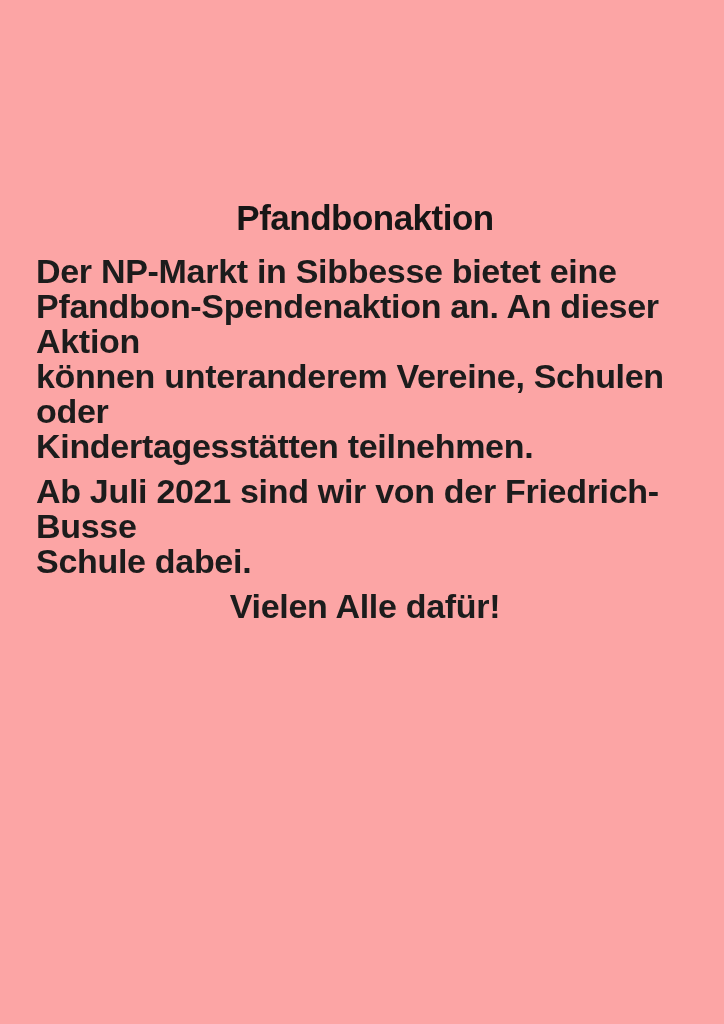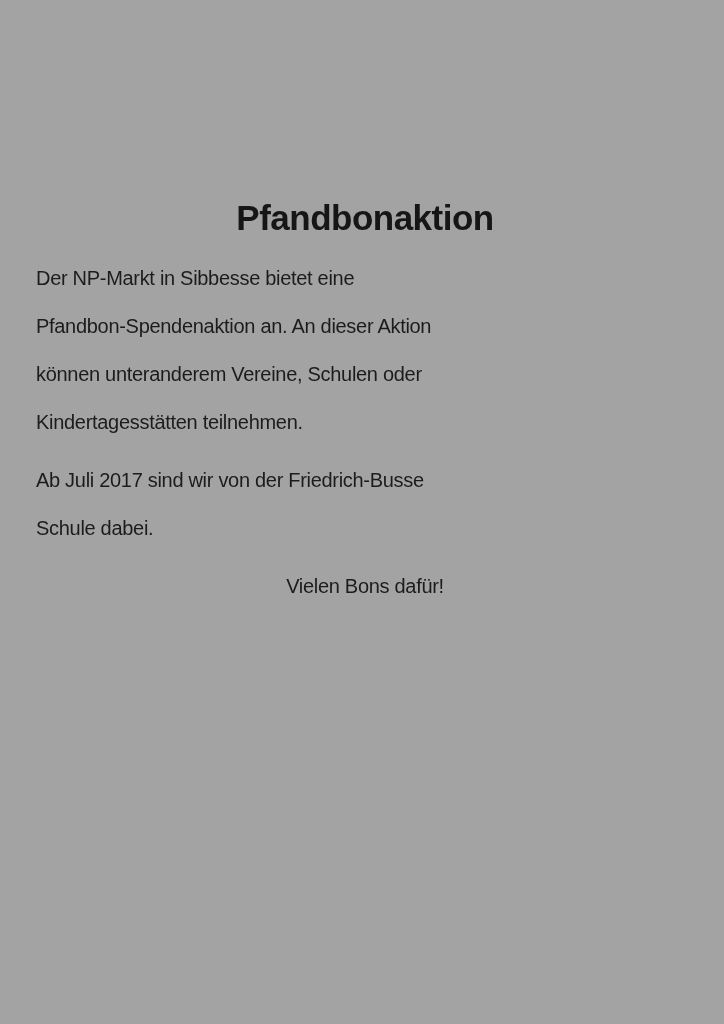--- a/index.html
+++ b/index.html
@@ -10,56 +10,56 @@
     width: 724px;
     height: 1024px;
     background: #ffffff;
     overflow: hidden;
   }
   .page {
     width: 724px;
     height: 1024px;
     box-sizing: border-box;
     padding: 196px 30px 0 36px;
-    background: #a3a3a3;
+    background: #fca5a5;
     color: #1c1c1c;
     font-family: "Liberation Sans", "DejaVu Sans", sans-serif;
   }
   .doc-title {
     margin: 0 0 14px 0;
     font-size: 35px;
     font-weight: 700;
     line-height: 44px;
     text-align: center;
     letter-spacing: -0.5px;
     color: #161616;
   }
   .doc-paragraph {
     margin: 0 0 10px 0;
-    font-size: 20px;
-    font-weight: 400;
-    line-height: 48px;
+    font-size: 34px;
+    font-weight: 700;
+    line-height: 35px;
     letter-spacing: -0.3px;
     white-space: pre-line;
     text-align: left;
   }
   .doc-paragraph.centered {
     text-align: center;
   }
 </style>
 </head>
 <body>
 
 <div class="page">
   <h1 class="doc-title">Pfandbonaktion</h1>
 
   <p class="doc-paragraph">Der NP-Markt in Sibbesse bietet eine
 Pfandbon-Spendenaktion an. An dieser Aktion
 können unteranderem Vereine, Schulen oder
 Kindertagesstätten teilnehmen.</p>
 
 
-  <p class="doc-paragraph">Ab Juli 2017 sind wir von der Friedrich-Busse
+  <p class="doc-paragraph">Ab Juli 2021 sind wir von der Friedrich-Busse
 Schule dabei.</p>
 
 
-  <p class="doc-paragraph centered">Vielen Bons dafür!</p>
+  <p class="doc-paragraph centered">Vielen Alle dafür!</p>
 </div>
 
 </body></html>

